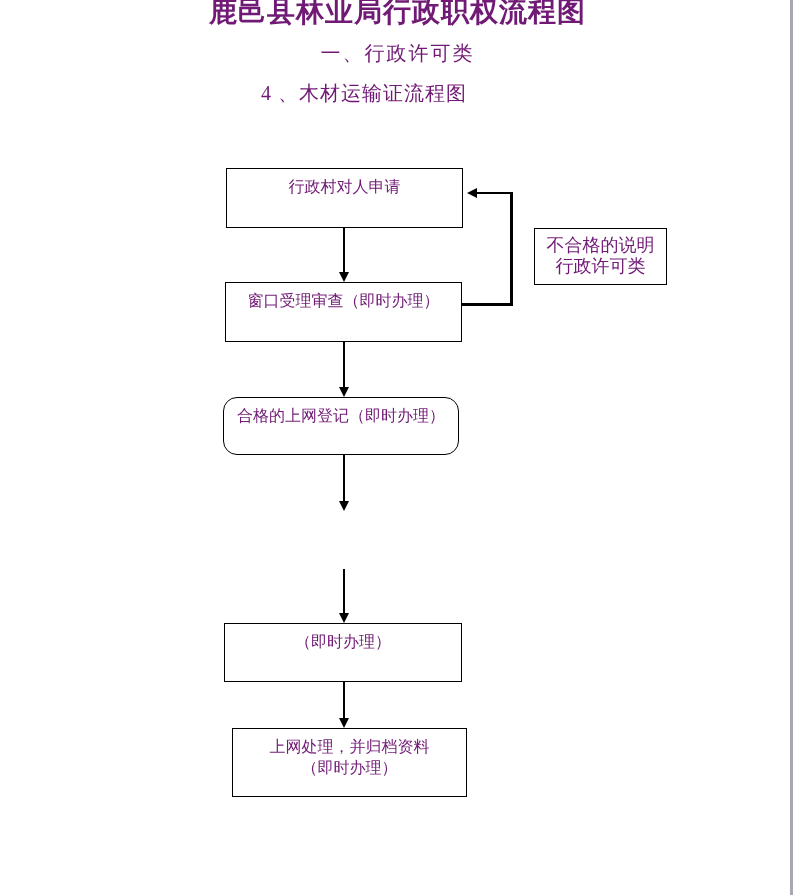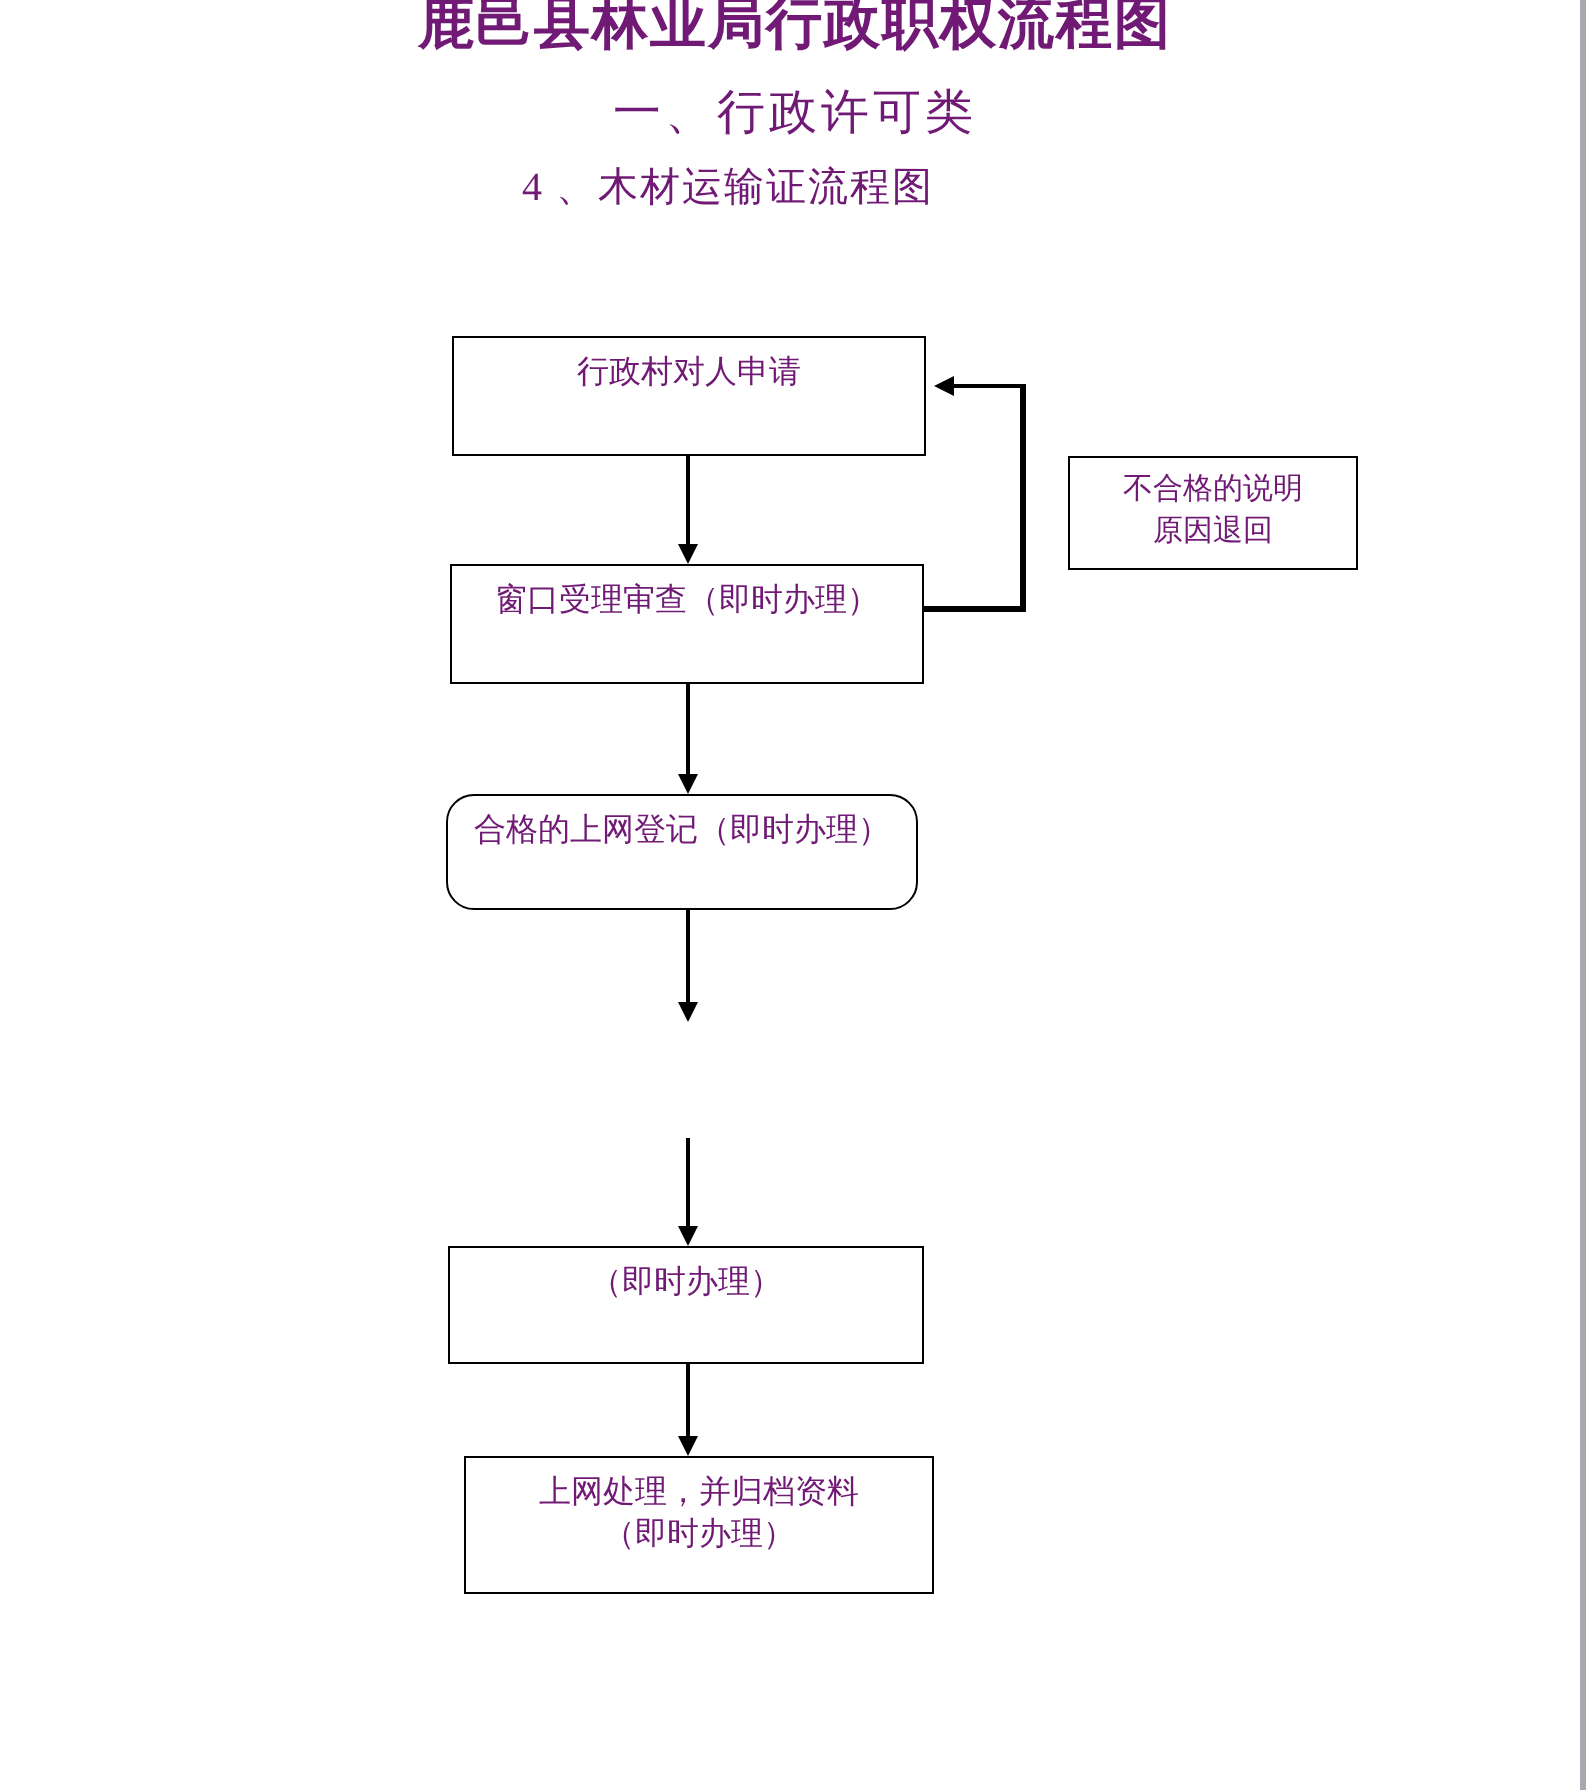--- a/index.html
+++ b/index.html
@@ -26,21 +26,21 @@
     font-weight: bold;
     letter-spacing: 1px;
     white-space: nowrap;
   }
   .subtitle1 {
     position: absolute;
     left: 0;
     top: 40px;
     width: 795px;
     text-align: center;
-    font-size: 24px;
+    font-size: 20px;
     letter-spacing: 2px;
     white-space: nowrap;
   }
   .subtitle2 {
     position: absolute;
     left: 261px;
     top: 80px;
     font-size: 20px;
     letter-spacing: 1px;
     white-space: nowrap;
@@ -56,22 +56,22 @@
     padding-top: 7px;
   }
   .flow-box span { display: block; }
   .box1 { left: 226px; top: 168px; width: 237px; height: 60px; }
   .box2 { left: 225px; top: 282px; width: 237px; height: 60px; }
   .box3 { left: 223px; top: 397px; width: 236px; height: 58px; border-radius: 14px; }
   .box4 { left: 220px; top: 511px; width: 237px; height: 58px; }
   .box5 { left: 224px; top: 623px; width: 238px; height: 59px; }
   .box6 { left: 232px; top: 728px; width: 235px; height: 69px; }
   .sidebox {
-    left: 534px; top: 228px; width: 145px; height: 57px;
-    font-size: 15px; line-height: 21px; padding-top: 6px;
+    left: 534px; top: 228px; width: 133px; height: 57px;
+    font-size: 18px; line-height: 21px; padding-top: 6px;
   }
   .vline {
     position: absolute;
     width: 2px;
     background: #000000;
   }
   .arrow-down {
     position: absolute;
     width: 0; height: 0;
     border-left: 5px solid transparent;
@@ -121,21 +121,21 @@
     <span>（即时办理）</span>
   </div>
 
   <div class="flow-box box6">
     <span>上网处理，并归档资料</span>
     <span>（即时办理）</span>
   </div>
 
   <div class="flow-box sidebox">
     <span>不合格的说明</span>
-    <span>原因退回</span>
+    <span>行政许可类</span>
   </div>
 
   <div>
     <div class="vline" style="left:343px; top:228px; height:44px;"></div>
     <div class="arrow-down" style="left:339px; top:272px;"></div>
   </div>
   <div>
     <div class="vline" style="left:343px; top:342px; height:45px;"></div>
     <div class="arrow-down" style="left:339px; top:387px;"></div>
   </div>

